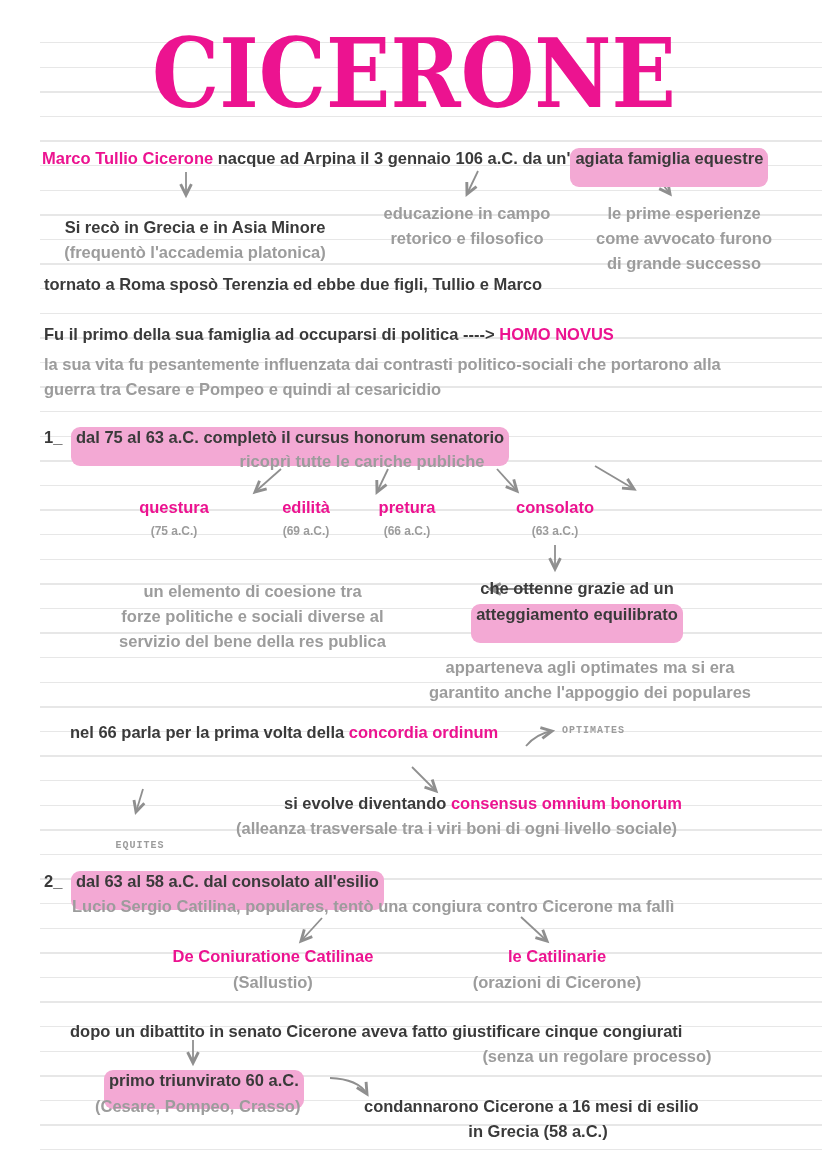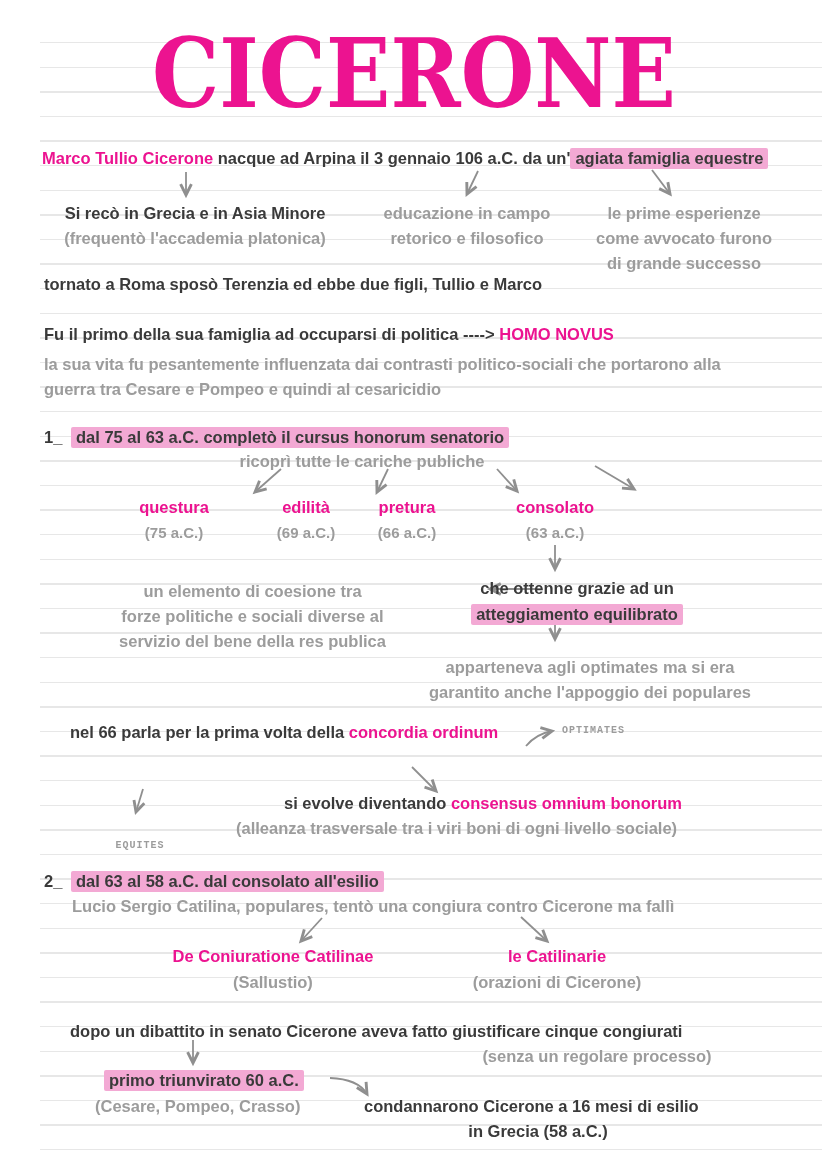--- a/index.html
+++ b/index.html
@@ -7,24 +7,24 @@
         font-family:"Liberation Sans",sans-serif;}
   .rules{position:absolute;left:40px;right:6px;top:42px;height:1110px;pointer-events:none;
          background:repeating-linear-gradient(to bottom,#e7e7e7 0 1.3px,transparent 1.3px 24.6px);}
   .arrows{position:absolute;left:0;top:0;pointer-events:none;}
   .title{position:absolute;top:26px;left:0;width:828px;margin:0;text-align:center;
          font-family:"DejaVu Serif",serif;font-weight:700;font-size:96px;line-height:1;
          color:var(--pink,#ec1390);transform:scaleX(.88);transform-origin:center;}
   .t{position:absolute;font-weight:700;font-size:16.5px;color:var(--dark,#3a3a3a);white-space:nowrap;}
   .gray{color:var(--gray,#9c9c9c);}
   .pink{color:var(--pink,#ec1390);}
-  .hl{background:var(--hl,#f3a9d4);padding:1px 5px 2px;border-radius:2px;color:var(--dark,#3a3a3a);}
+  .hl{background:var(--hl,#f3a9d4);padding:1px 5px 20px;border-radius:9px;color:var(--dark,#3a3a3a);}
   .c{text-align:center;}
   .lh div{line-height:25px;}
-  .sm{font-size:15px;}
+  .sm{font-size:12px;}
   .caps{font-family:"Liberation Mono",monospace;font-size:10px;letter-spacing:1px;
         color:var(--gray,#9c9c9c);font-weight:700;}
   .gap{margin-top:7px;}
 </style>
 </head>
 <body>
 
 <div class="page">
 
   <div class="rules"></div>
@@ -55,21 +55,21 @@
       <path d="M330,1078 Q358,1079 367,1094"></path>
     </g>
   </svg>
 
   <h1 class="title">CICERONE</h1>
 
   <div class="t" style="top:149px;left:42px;">
     <span class="pink">Marco Tullio Cicerone</span><span> nacque ad Arpina il 3 gennaio 106 a.C. da un'</span><span class="hl">agiata famiglia equestre</span>
   </div>
 
-  <div class="t c lh" style="top:201px;left:50px;width:290px;">
+  <div class="t c lh" style="top:215px;left:50px;width:290px;">
     <div>Si recò in Grecia e in Asia Minore</div>
     <div class="gray">(frequentò l'accademia platonica)</div>
   </div>
   <div class="t c lh gray" style="top:201px;left:372px;width:190px;">
     <div>educazione in campo</div>
     <div>retorico e filosofico</div>
   </div>
   <div class="t c lh gray" style="top:201px;left:578px;width:212px;">
     <div>le prime esperienze</div>
     <div>come avvocato furono</div>

